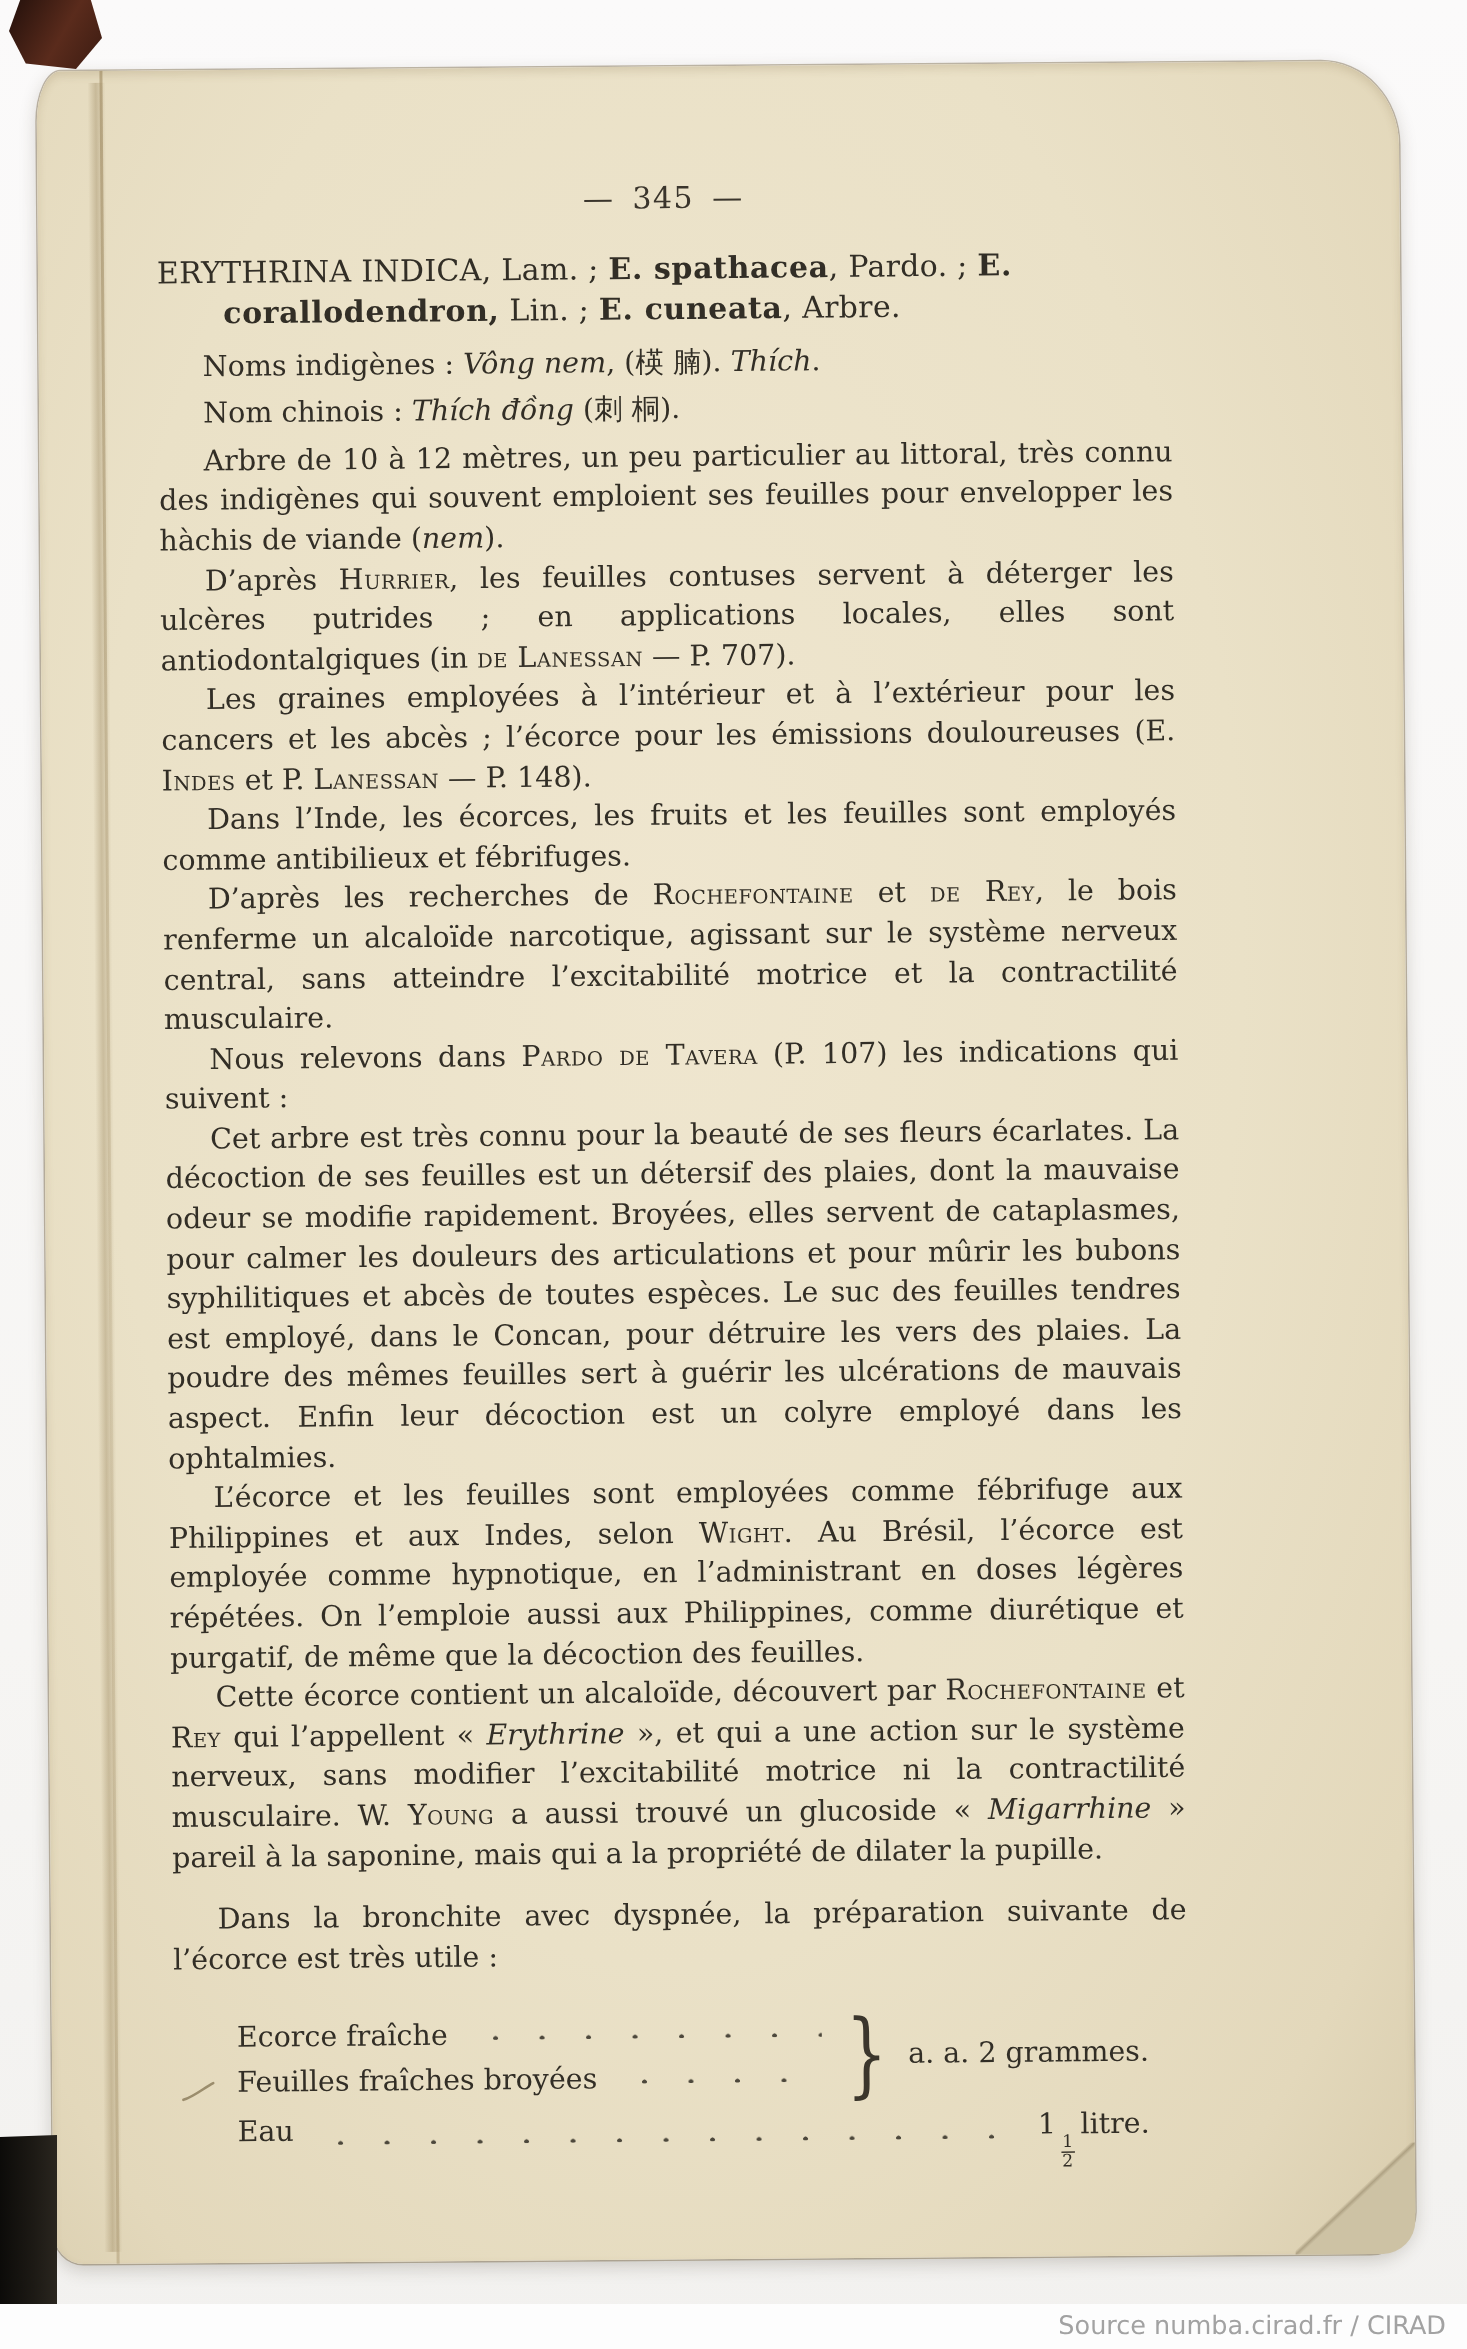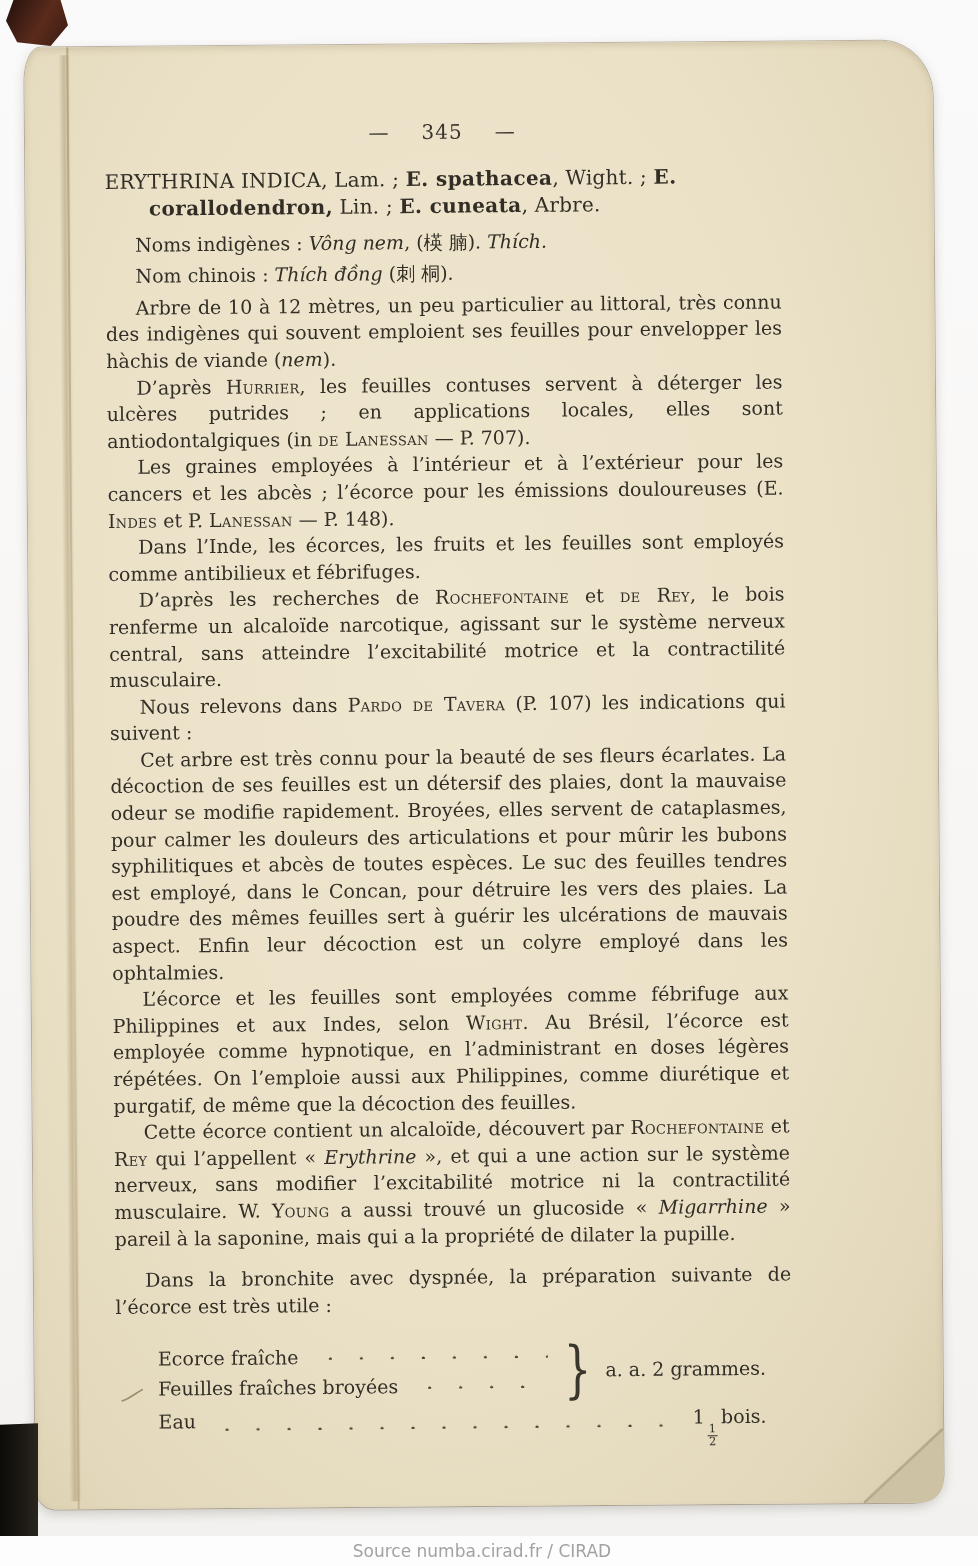--- a/index.html
+++ b/index.html
@@ -39,21 +39,21 @@
     background:linear-gradient(to top left, #cdc2a4 48%, rgba(90,75,45,.35) 50%, rgba(0,0,0,0) 52%);
     border-bottom-right-radius:22px;
   }
   
   .textblock {
     position:absolute; left:104px; top:122px; width:676px;
     transform:rotate(-0.55deg); transform-origin:0 0;
     color:#322e26; font-size:19px; line-height:26.6px;
   }
   .pageno { text-align:center; font-size:20px; letter-spacing:1px; margin-bottom:20px; color:#3a352c; }
-  .pageno .num { margin:0 32px;text-align:center; }
+  .pageno .num { margin:0 12px;text-align:center; }
   .title { font-size:20px; line-height:27.5px; padding-left:44px; text-indent:-44px; letter-spacing:.2px; margin-bottom:8px; }
   .s-b { font-weight:bold; letter-spacing:.4px; }
   .s-i { font-style:italic; }
   .s-sc { font-variant:small-caps; letter-spacing:.3px; }
   .para { margin:0; text-indent:30px; text-align:justify; }
   .para.noms { margin-bottom:5px; text-align:left; }
   .para.gap { margin-top:15px; }
   
   .recipe { margin:24px 0 0 42px; width:608px; }
   .recipe-top { display:flex; align-items:center; }
@@ -71,21 +71,21 @@
   }
   .g-value { white-space:nowrap; margin-left:6px; }
   .water { margin-top:3px; }
   .w-value { white-space:nowrap; margin-left:6px; }
   .frac { display:inline-flex; flex-direction:column; text-align:center; vertical-align:-7px; font-size:11.5px; line-height:10.5px; margin:0 4px 0 3px; position:relative; top:2px; }
   .frac .num { border-bottom:1px solid #3b362c; padding:0 1px 1px; }
   .tick { position:absolute; left:-38px; top:8px; }
   
   .footer-bar {
     position:absolute; left:0; bottom:0; width:978px; height:30px; z-index:5;
-    background:#fdfdfd; display:flex; align-items:center; justify-content:center;
+    background:#fdfdfd; display:flex; align-items:center; justify-content:flex-end;
     padding-right:14px; box-sizing:border-box;
     font-family:"DejaVu Sans","Liberation Sans",sans-serif; font-size:17px; color:#a2a2a2;margin-top:40px;
   }
 </style>
 </head>
 <body>
 
 <div class="strap"></div>
 <div class="spine-bottom"></div>
 
@@ -93,21 +93,21 @@
   <div class="gutter"></div>
   <div class="crease"></div>
   <div class="dogear"></div>
 </div>
 
 <div class="textblock">
   <div class="pageno">
     <span>—</span><span class="num">345</span><span>—</span>
   </div>
 
-  <div class="title"><span>ERYTHRINA INDICA, Lam. ; </span><span class="s-b">E. spathacea</span><span>, Wight. ; </span><span class="s-b">E. corallodendron,</span><span> Lin. ; </span><span class="s-b">E. cuneata</span><span>, Arbre.</span></div>
+  <div class="title"><span>ERYTHRINA INDICA, Lam. ; </span><span class="s-b">E. spathacea</span><span>, Pardo. ; </span><span class="s-b">E. corallodendron,</span><span> Lin. ; </span><span class="s-b">E. cuneata</span><span>, Arbre.</span></div>
 
   <div>
       <p class="para noms"><span>Noms indigènes : </span><span class="s-i">Vông nem</span><span>, (楧 腩). </span><span class="s-i">Thích</span><span>.</span></p>
       <p class="para noms"><span>Nom chinois : </span><span class="s-i">Thích đồng</span><span> (刺 桐).</span></p>
       <p class="para"><span>Arbre de 10 à 12 mètres, un peu particulier au littoral, très connu des indigènes qui souvent emploient ses feuilles pour envelopper les hàchis de viande (</span><span class="s-i">nem</span><span>).</span></p>
       <p class="para"><span>D’après </span><span class="s-sc">Hurrier</span><span>, les feuilles contuses servent à déterger les ulcères putrides ; en applications locales, elles sont antiodontalgiques (in </span><span class="s-sc">de Lanessan</span><span> — P. 707).</span></p>
       <p class="para"><span>Les graines employées à l’intérieur et à l’extérieur pour les cancers et les abcès ; l’écorce pour les émissions douloureuses (E. </span><span class="s-sc">Indes</span><span> et P. </span><span class="s-sc">Lanessan</span><span> — P. 148).</span></p>
       <p class="para"><span>Dans l’Inde, les écorces, les fruits et les feuilles sont employés comme antibilieux et fébrifuges.</span></p>
       <p class="para"><span>D’après les recherches de </span><span class="s-sc">Rochefontaine</span><span> et </span><span class="s-sc">de Rey</span><span>, le bois renferme un alcaloïde narcotique, agissant sur le système nerveux central, sans atteindre l’excitabilité motrice et la contractilité musculaire.</span></p>
       <p class="para"><span>Nous relevons dans </span><span class="s-sc">Pardo de Tavera</span><span> (P. 107) les indications qui suivent :</span></p>
@@ -137,21 +137,21 @@
       <span class="brace">}</span>
       <span class="g-value">a. a. 2 grammes.</span>
     </div>
     <div class="r-row water">
       <span class="r-label">Eau</span>
       <span class="leader"></span>
       <span class="w-value">
         <span>1</span><span class="frac">
             <span class="num">1</span>
             <span class="den">2</span>
-          </span><span>bois.</span>
+          </span><span>litre.</span>
       </span>
     </div>
   </div>
 </div>
 
 <div class="footer-bar">
   <span>Source numba.cirad.fr / CIRAD</span>
 </div>
 
 </body></html>

